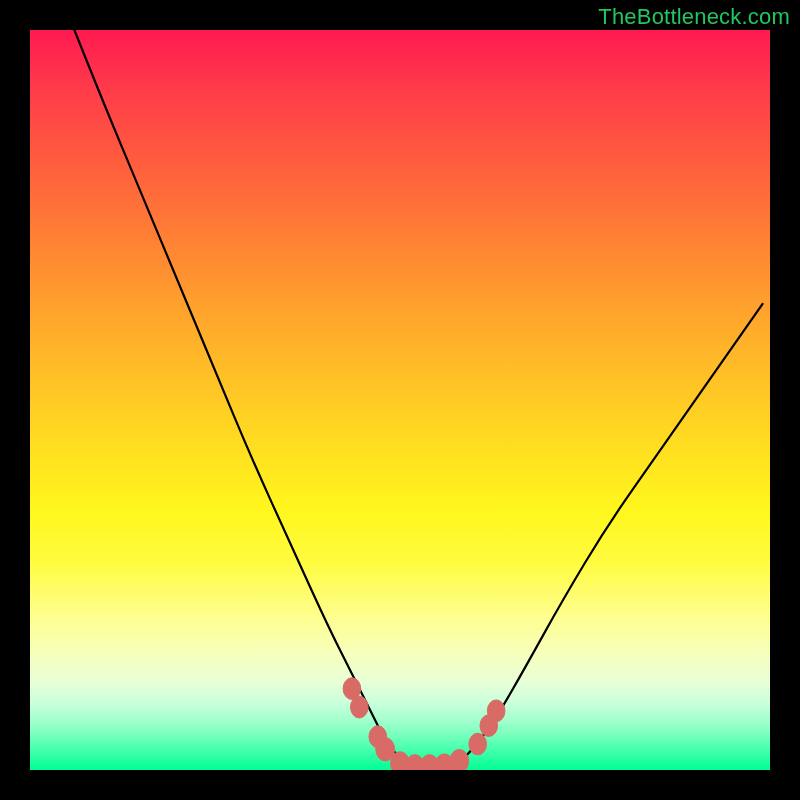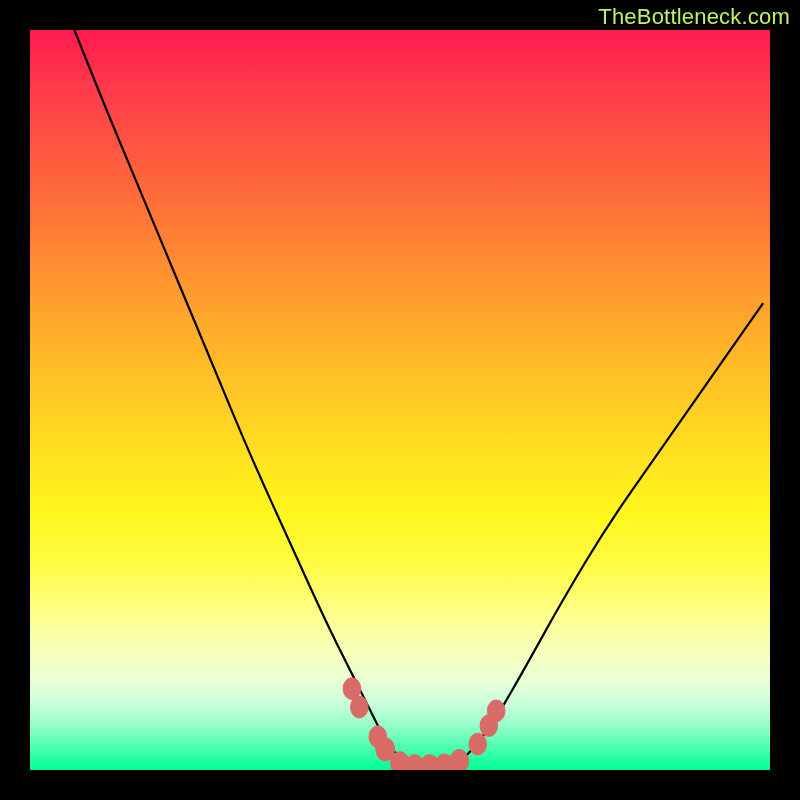--- a/index.html
+++ b/index.html
@@ -39,21 +39,21 @@
       #c9ffdc 91%,
       #95ffc8 94%,
       #4bffaf 97%,
       #00ff94 100%
     );
   }
   .watermark {
     position: absolute;
     top: 4px;
     right: 10px;
-    color: #bef264;
+    color: #22c55e;
     font-size: 22px;
     font-weight: 500;
     letter-spacing: 0.2px;
   }
   svg.curve {
     position: absolute;
     left: 0;
     top: 0;
     width: 740px;
     height: 740px;

